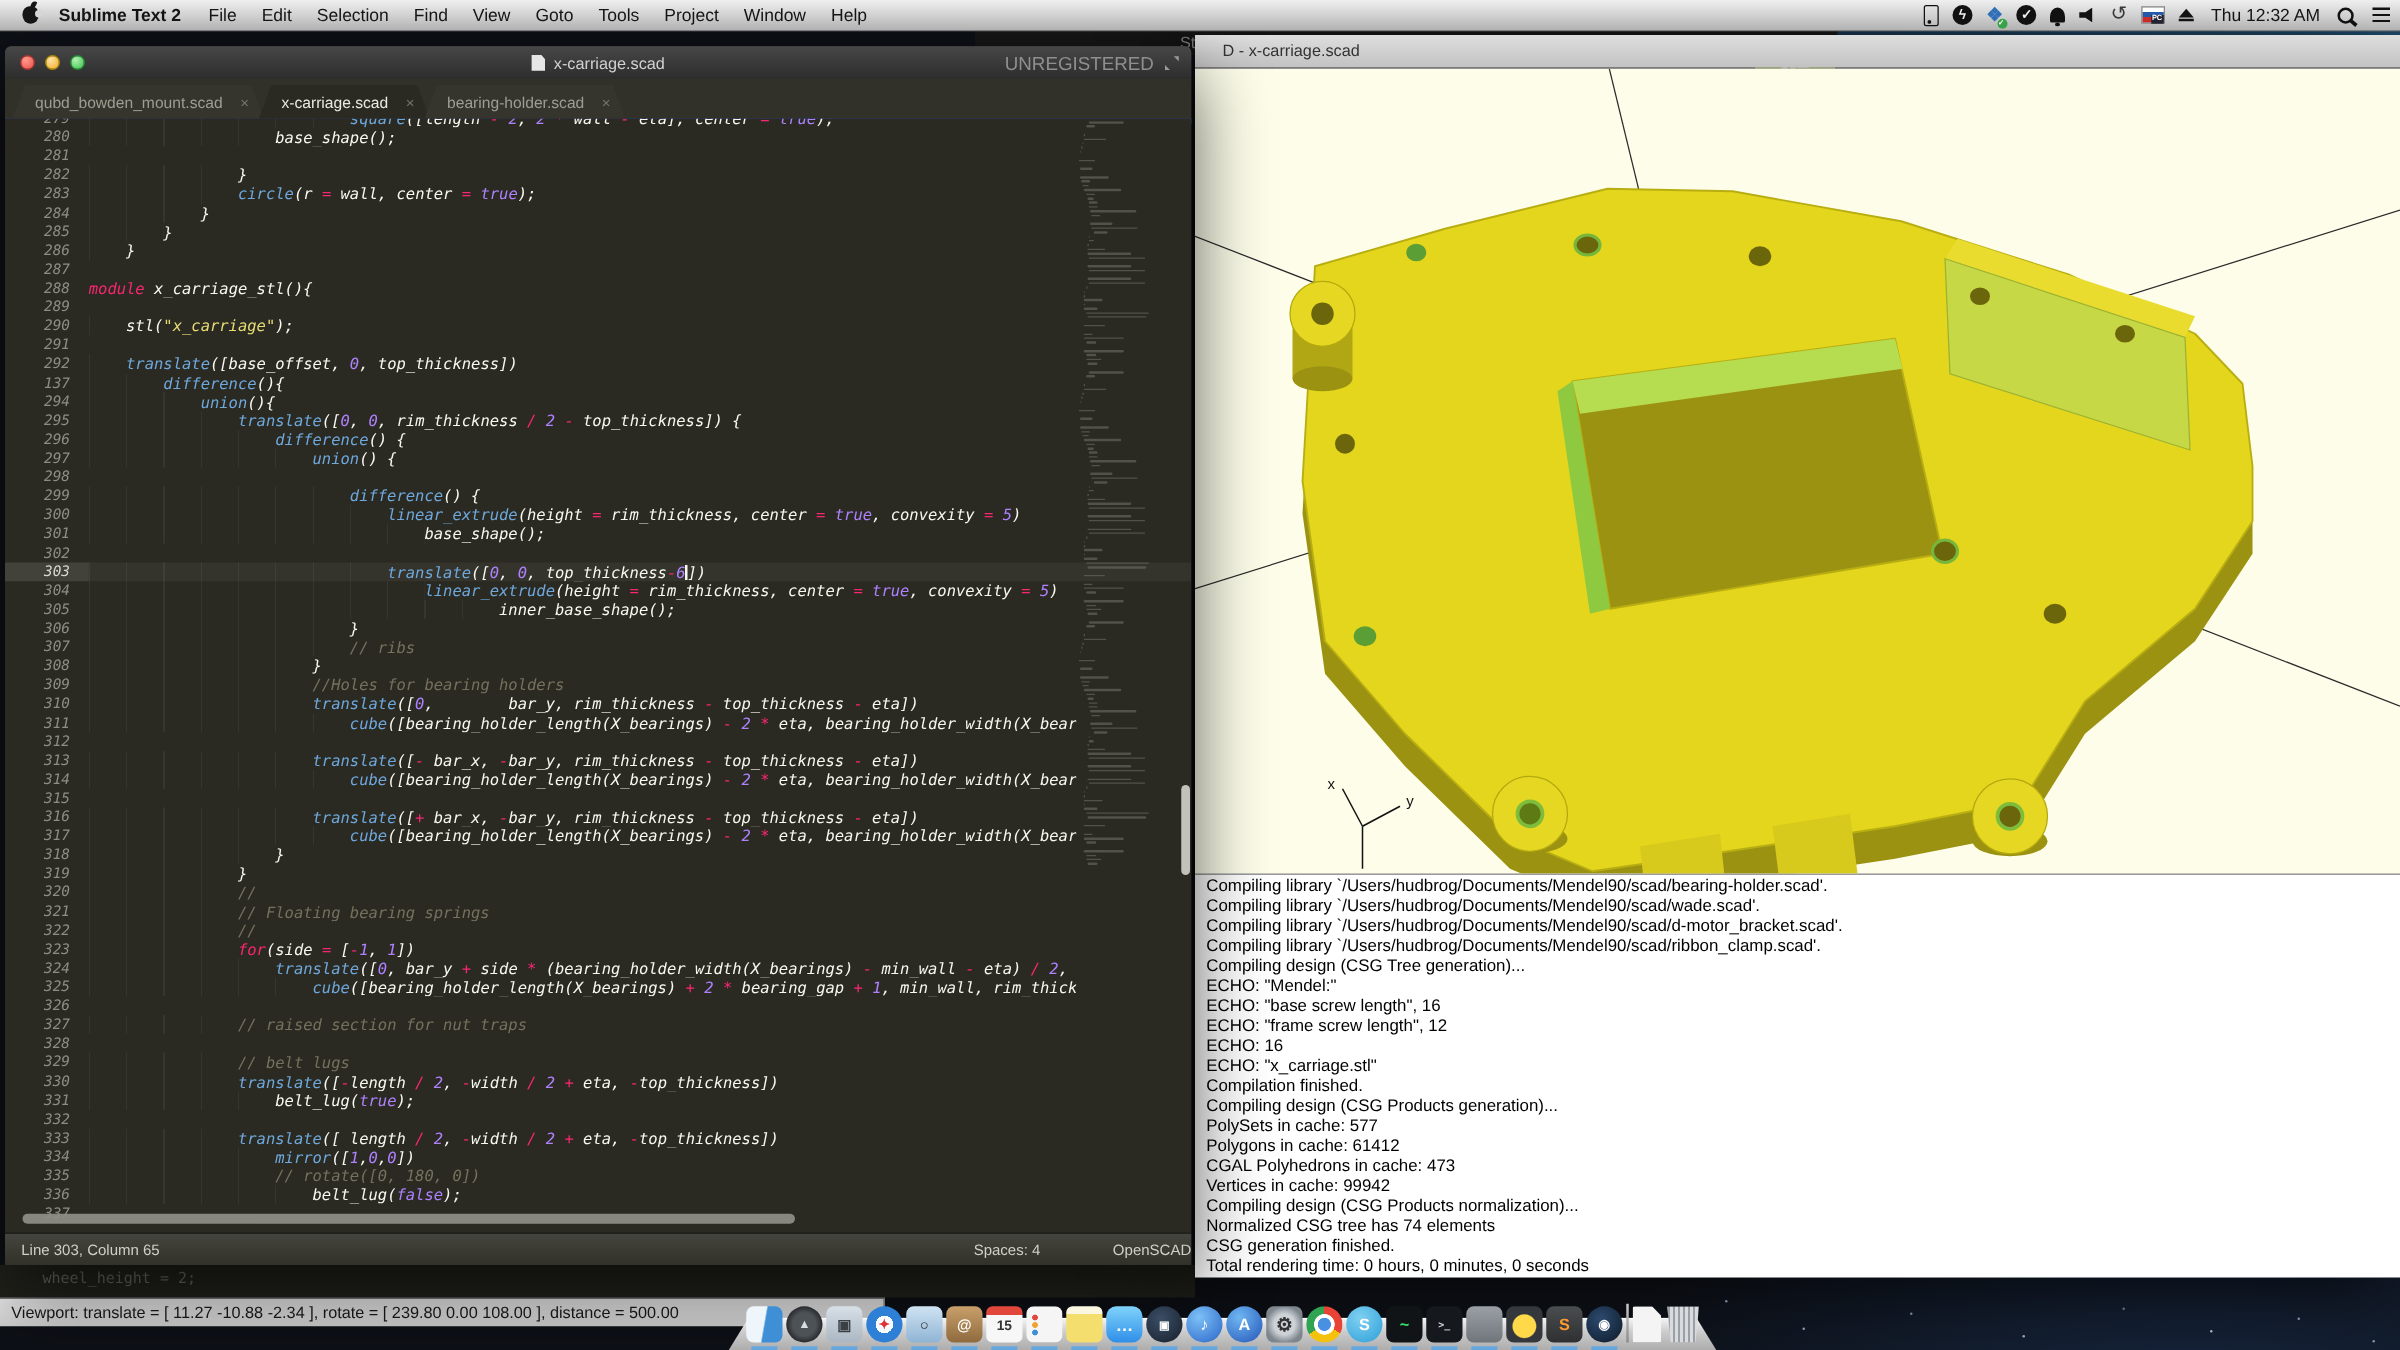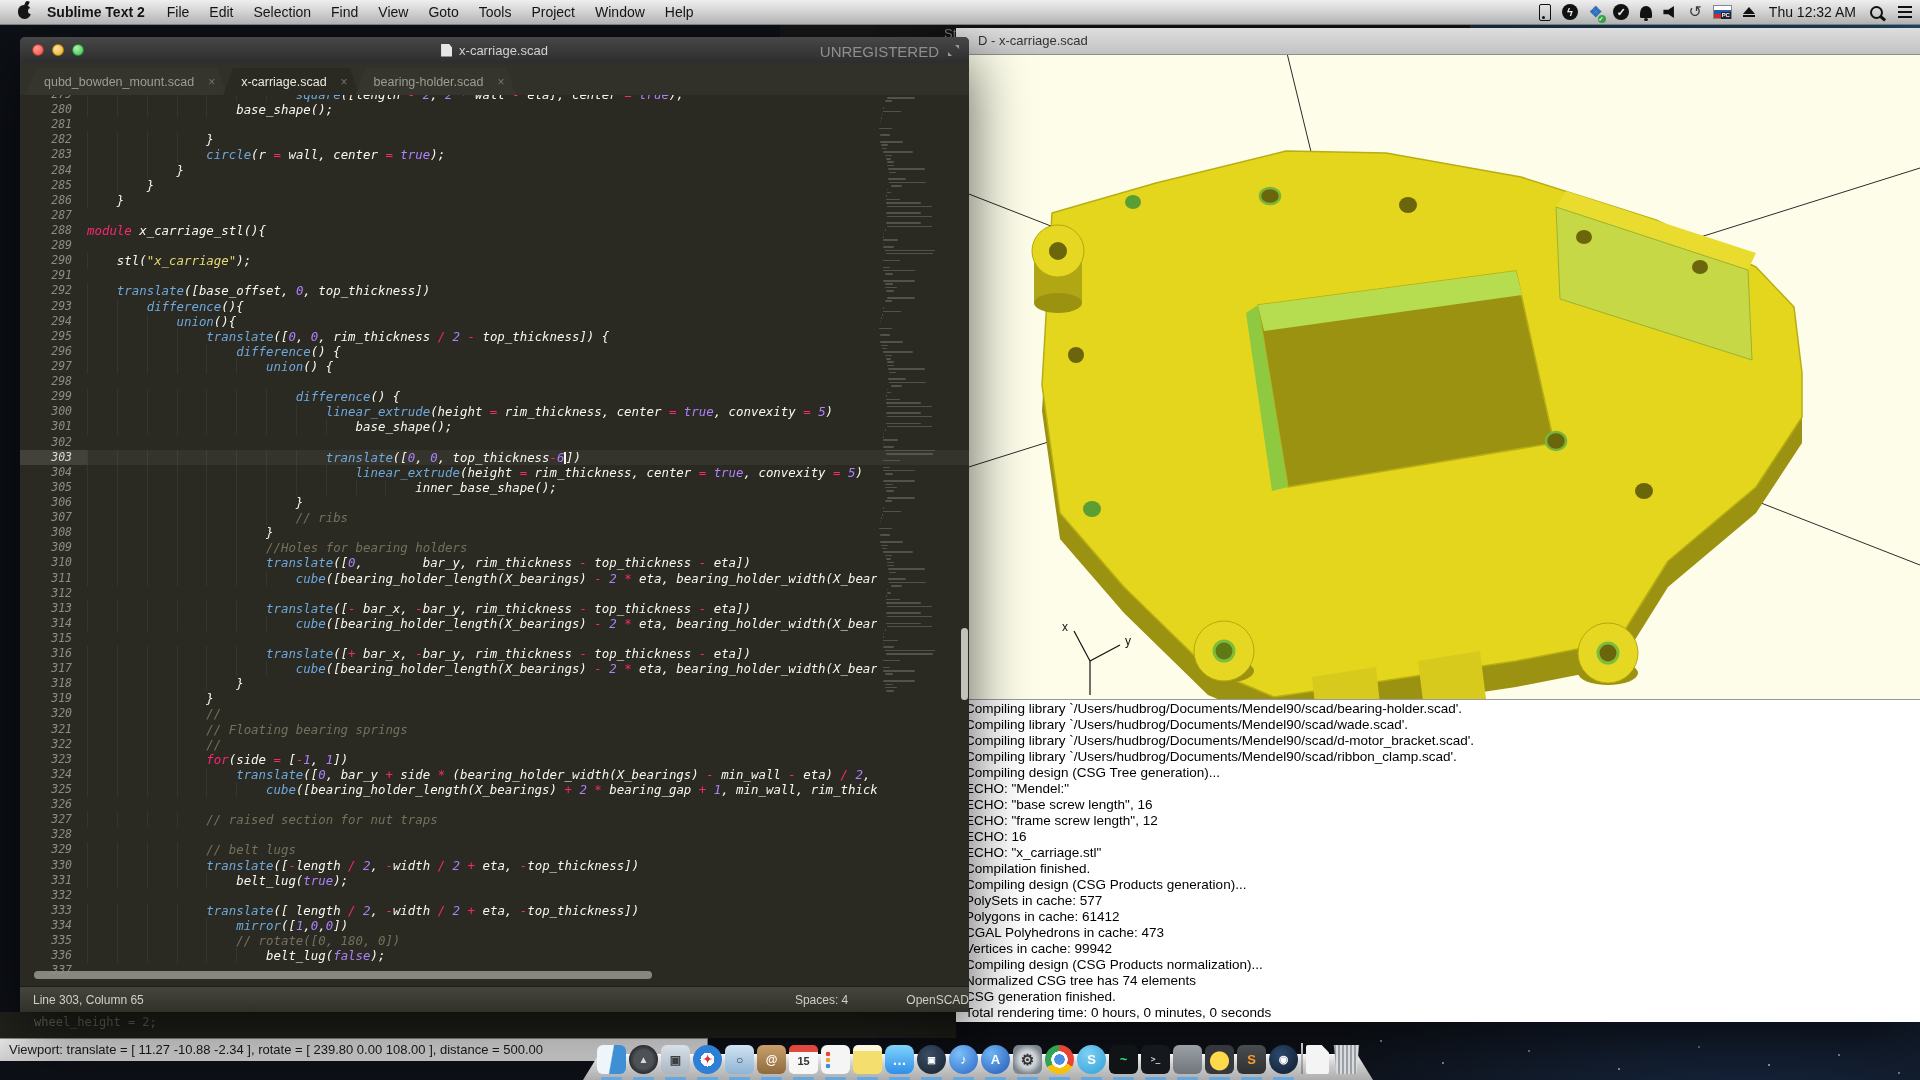--- a/index.html
+++ b/index.html
@@ -43,21 +43,21 @@
   .steam-acct{position:absolute;left:690px;top:0;width:450px;height:20px;background:linear-gradient(90deg,#17324a,#1d4765);display:flex;align-items:center;color:#c9ddec;font-size:13px;}
   .steam-acct span.lbl{margin-left:86px;}
   .steam-acct span.crt{margin-left:auto;margin-right:18px;color:#9fc0d8;font-size:11px;}
   
   #oscad{position:absolute;left:956px;top:28px;width:964px;height:994px;z-index:20;box-shadow:-20px 10px 50px rgba(0,0,0,.55);}
   .os-title{position:absolute;left:0;top:0;right:0;height:26px;background:linear-gradient(#dedede,#c2c2c2);border-bottom:1px solid #8f8f8f;color:#333;font-size:13px;line-height:26px;padding-left:22px;}
   .os-view{position:absolute;left:0;top:27px;width:964px;height:644px;background:#fdfdea;overflow:hidden;}
   .os-console{position:absolute;left:0;top:671px;right:0;bottom:0;background:#fff;border-top:1px solid #9a9a9a;color:#000;font-size:13.5px;line-height:16px;padding:1px 0 0 9px;overflow:hidden;}
   .os-console div{white-space:pre;}
   
-  #subl{position:absolute;left:20px;top:37px;width:949px;height:975px;z-index:30;border-radius:5px 5px 0 0;box-shadow:0 22px 60px rgba(0,0,0,.65);background:#2a2a22;}
+  #subl{position:absolute;left:4px;top:37px;width:949px;height:975px;z-index:30;border-radius:5px 5px 0 0;box-shadow:0 22px 60px rgba(0,0,0,.65);background:#2a2a22;}
   .sl-title{position:absolute;left:0;top:0;right:0;height:26px;border-radius:5px 5px 0 0;background:linear-gradient(#474747,#2d2d2d);display:flex;align-items:center;justify-content:center;color:#d2d2d2;font-size:13px;gap:7px;}
   .tlights{position:absolute;left:12px;top:7px;display:flex;gap:8px;}
   .tlb{width:12px;height:12px;border-radius:50%;}
   .tlb.r{background:radial-gradient(circle at 35% 30%,#ff9a90,#ee4f43);border:1px solid #a33;box-sizing:border-box;}
   .tlb.y{background:radial-gradient(circle at 35% 30%,#ffe2a0,#f2ab2b);border:1px solid #a80;box-sizing:border-box;}
   .tlb.g{background:radial-gradient(circle at 35% 30%,#b2f0b0,#35c147);border:1px solid #283;box-sizing:border-box;}
   .pg{width:11px;height:13px;background:#e6e6e6;clip-path:polygon(0 0,70% 0,100% 30%,100% 100%,0 100%);}
   .unreg{position:absolute;right:30px;top:6px;color:#8f8f8f;font-size:15px;}
   .fsarrows{position:absolute;right:9px;top:7px;}
   .sl-tabbar{position:absolute;left:0;top:26px;right:0;height:32px;background:#31312a;border-bottom:4px solid #1d4ed8;display:flex;align-items:flex-end;padding-left:6px;}
@@ -318,21 +318,21 @@
           <div class="cl"><span class="g">283</span><span class="ct" style="padding-left: 16ch; background-image: repeating-linear-gradient(to right, rgba(255, 255, 255, 0.055) 0px, rgba(255, 255, 255, 0.055) 1px, transparent 1px, transparent 4ch); background-size: 16ch 100%;"><span class="tk-f">circle</span><span class="tk-p">(r </span><span class="tk-k">=</span><span class="tk-p"> wall, center </span><span class="tk-k">=</span><span class="tk-p"> </span><span class="tk-n">true</span><span class="tk-p">);</span></span></div>
           <div class="cl"><span class="g">284</span><span class="ct" style="padding-left: 12ch; background-image: repeating-linear-gradient(to right, rgba(255, 255, 255, 0.055) 0px, rgba(255, 255, 255, 0.055) 1px, transparent 1px, transparent 4ch); background-size: 12ch 100%;"><span class="tk-p">}</span></span></div>
           <div class="cl"><span class="g">285</span><span class="ct" style="padding-left: 8ch; background-image: repeating-linear-gradient(to right, rgba(255, 255, 255, 0.055) 0px, rgba(255, 255, 255, 0.055) 1px, transparent 1px, transparent 4ch); background-size: 8ch 100%;"><span class="tk-p">}</span></span></div>
           <div class="cl"><span class="g">286</span><span class="ct" style="padding-left: 4ch; background-image: repeating-linear-gradient(to right, rgba(255, 255, 255, 0.055) 0px, rgba(255, 255, 255, 0.055) 1px, transparent 1px, transparent 4ch); background-size: 4ch 100%;"><span class="tk-p">}</span></span></div>
           <div class="cl"><span class="g">287</span><span class="ct" style="padding-left: 0ch;"></span></div>
           <div class="cl"><span class="g">288</span><span class="ct" style="padding-left: 0ch;"><span class="tk-k">module</span><span class="tk-p"> x_carriage_stl(){</span></span></div>
           <div class="cl"><span class="g">289</span><span class="ct" style="padding-left: 0ch;"></span></div>
           <div class="cl"><span class="g">290</span><span class="ct" style="padding-left: 4ch; background-image: repeating-linear-gradient(to right, rgba(255, 255, 255, 0.055) 0px, rgba(255, 255, 255, 0.055) 1px, transparent 1px, transparent 4ch); background-size: 4ch 100%;"><span class="tk-p">stl(</span><span class="tk-s">"x_carriage"</span><span class="tk-p">);</span></span></div>
           <div class="cl"><span class="g">291</span><span class="ct" style="padding-left: 0ch;"></span></div>
           <div class="cl"><span class="g">292</span><span class="ct" style="padding-left: 4ch; background-image: repeating-linear-gradient(to right, rgba(255, 255, 255, 0.055) 0px, rgba(255, 255, 255, 0.055) 1px, transparent 1px, transparent 4ch); background-size: 4ch 100%;"><span class="tk-f">translate</span><span class="tk-p">([base_offset, </span><span class="tk-n">0</span><span class="tk-p">, top_thickness])</span></span></div>
-          <div class="cl"><span class="g">293</span><span class="ct" style="padding-left: 8ch; background-image: repeating-linear-gradient(to right, rgba(255, 255, 255, 0.055) 0px, rgba(255, 255, 255, 0.055) 1px, transparent 1px, transparent 4ch); background-size: 8ch 100%;"><span class="tk-f">difference</span><span class="tk-p">(){</span></span></div>
+          <div class="cl"><span class="g">137</span><span class="ct" style="padding-left: 8ch; background-image: repeating-linear-gradient(to right, rgba(255, 255, 255, 0.055) 0px, rgba(255, 255, 255, 0.055) 1px, transparent 1px, transparent 4ch); background-size: 8ch 100%;"><span class="tk-f">difference</span><span class="tk-p">(){</span></span></div>
           <div class="cl"><span class="g">294</span><span class="ct" style="padding-left: 12ch; background-image: repeating-linear-gradient(to right, rgba(255, 255, 255, 0.055) 0px, rgba(255, 255, 255, 0.055) 1px, transparent 1px, transparent 4ch); background-size: 12ch 100%;"><span class="tk-f">union</span><span class="tk-p">(){</span></span></div>
           <div class="cl"><span class="g">295</span><span class="ct" style="padding-left: 16ch; background-image: repeating-linear-gradient(to right, rgba(255, 255, 255, 0.055) 0px, rgba(255, 255, 255, 0.055) 1px, transparent 1px, transparent 4ch); background-size: 16ch 100%;"><span class="tk-f">translate</span><span class="tk-p">([</span><span class="tk-n">0</span><span class="tk-p">, </span><span class="tk-n">0</span><span class="tk-p">, rim_thickness </span><span class="tk-k">/</span><span class="tk-p"> </span><span class="tk-n">2</span><span class="tk-p"> </span><span class="tk-k">-</span><span class="tk-p"> top_thickness]) {</span></span></div>
           <div class="cl"><span class="g">296</span><span class="ct" style="padding-left: 20ch; background-image: repeating-linear-gradient(to right, rgba(255, 255, 255, 0.055) 0px, rgba(255, 255, 255, 0.055) 1px, transparent 1px, transparent 4ch); background-size: 20ch 100%;"><span class="tk-f">difference</span><span class="tk-p">() {</span></span></div>
           <div class="cl"><span class="g">297</span><span class="ct" style="padding-left: 24ch; background-image: repeating-linear-gradient(to right, rgba(255, 255, 255, 0.055) 0px, rgba(255, 255, 255, 0.055) 1px, transparent 1px, transparent 4ch); background-size: 24ch 100%;"><span class="tk-f">union</span><span class="tk-p">() {</span></span></div>
           <div class="cl"><span class="g">298</span></div>
           <div class="cl"><span class="g">299</span><span class="ct" style="padding-left: 28ch; background-image: repeating-linear-gradient(to right, rgba(255, 255, 255, 0.055) 0px, rgba(255, 255, 255, 0.055) 1px, transparent 1px, transparent 4ch); background-size: 28ch 100%;"><span class="tk-f">difference</span><span class="tk-p">() {</span></span></div>
           <div class="cl"><span class="g">300</span><span class="ct" style="padding-left: 32ch; background-image: repeating-linear-gradient(to right, rgba(255, 255, 255, 0.055) 0px, rgba(255, 255, 255, 0.055) 1px, transparent 1px, transparent 4ch); background-size: 32ch 100%;"><span class="tk-f">linear_extrude</span><span class="tk-p">(height </span><span class="tk-k">=</span><span class="tk-p"> rim_thickness, center </span><span class="tk-k">=</span><span class="tk-p"> </span><span class="tk-n">true</span><span class="tk-p">, convexity </span><span class="tk-k">=</span><span class="tk-p"> </span><span class="tk-n">5</span><span class="tk-p">)</span></span></div>
           <div class="cl"><span class="g">301</span><span class="ct" style="padding-left: 36ch; background-image: repeating-linear-gradient(to right, rgba(255, 255, 255, 0.055) 0px, rgba(255, 255, 255, 0.055) 1px, transparent 1px, transparent 4ch); background-size: 36ch 100%;"><span class="tk-p">base_shape();</span></span></div>
           <div class="cl"><span class="g">302</span><span class="ct" style="padding-left: 0ch;"></span></div>
           <div class="cl cur"><span class="g">303</span><span class="ct" style="padding-left: 32ch; background-image: repeating-linear-gradient(to right, rgba(255, 255, 255, 0.055) 0px, rgba(255, 255, 255, 0.055) 1px, transparent 1px, transparent 4ch); background-size: 32ch 100%;"><span class="tk-f">translate</span><span class="tk-p">([</span><span class="tk-n">0</span><span class="tk-p">, </span><span class="tk-n">0</span><span class="tk-p">, top_thickness</span><span class="tk-k">-</span><span class="tk-n">6</span><span class="caret"></span><span class="tk-p">])</span></span></div>

